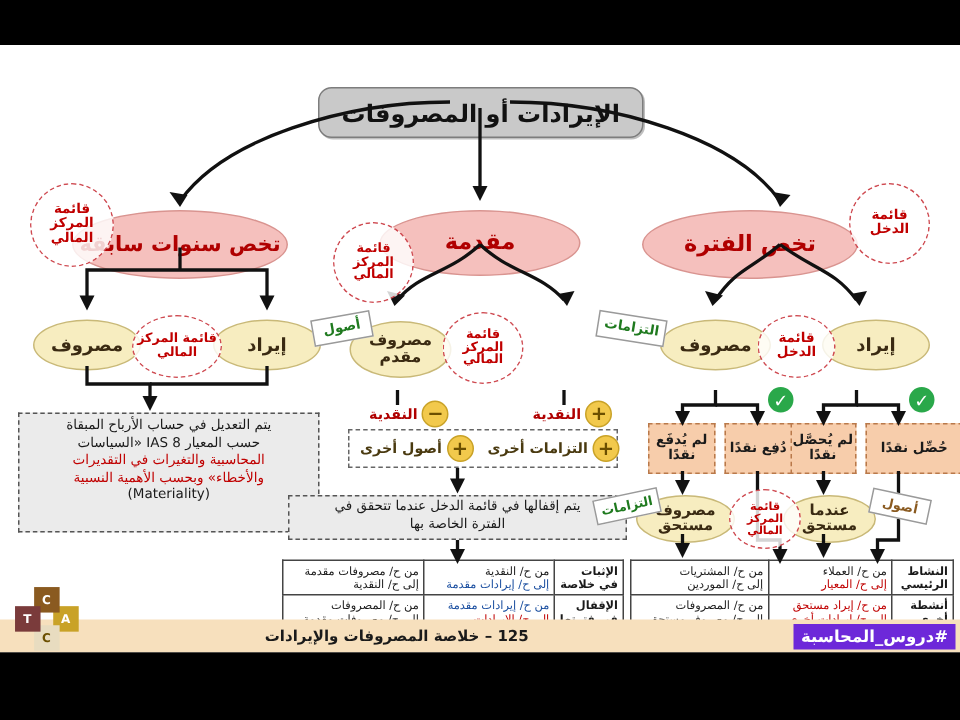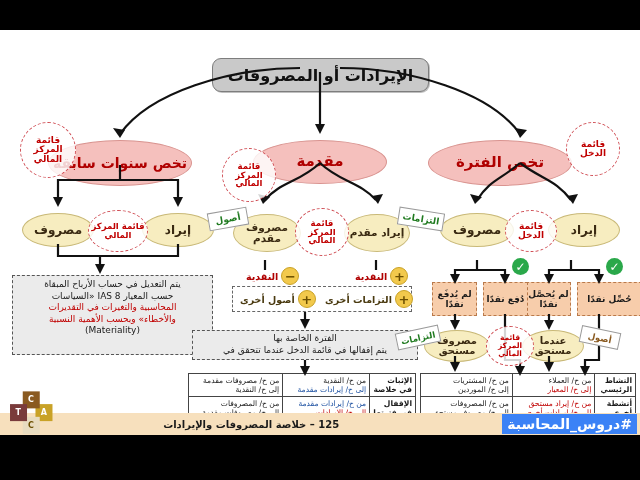--- a/index.html
+++ b/index.html
@@ -153,23 +153,23 @@
   .blu{color:#1b4fa0;}
 
   
   .footer{
     position:absolute;left:0;top:383px;width:640px;height:22px;
     background:#f7e0bd;
     display:flex;align-items:center;
     direction:rtl;
   }
   .footer .hash{
-    background:#3b82f6;color:#fff;font-weight:bold;
+    background:#6d28d9;color:#fff;font-weight:bold;
     padding:2px 5px;margin-right:3px;
-    font-size:14px;
+    font-size:11px;
   }
   .footer .ftxt{
     flex:1;text-align:center;color:#1a1a1a;font-weight:bold;font-size:10px;
   }
   .logo{
     position:absolute;left:14px;top:365px;width:34px;height:34px;
     transform:rotate(45deg);
     display:grid;grid-template-columns:1fr 1fr;grid-template-rows:1fr 1fr;
     gap:1px;z-index:9;
   }
@@ -297,23 +297,20 @@
 
   <div class="tagbox brown" style="left:208px;top:180px;width:40px;height:18px;font-size:9px;transform:rotate(-10deg);color:#1f7a1f;">
     <span>أصول</span>
   </div>
   <div class="ellipse el-cream" style="left:233px;top:184px;width:68px;height:38px;font-size:10.5px;">
     <span><span>مصروف مقدم</span></span>
   </div>
   <div class="circ-dashed" style="left:295px;top:178px;width:54px;height:48px;font-size:8.5px;">
     <span>قائمة المركز المالي</span>
   </div>
-  <div class="ellipse el-cream" style="left:344px;top:184px;width:66px;height:38px;font-size:10.5px;">
-    <span>إيراد مقدم</span>
-  </div>
   <div class="tagbox" style="left:398px;top:180px;width:46px;height:18px;font-size:9px;transform:rotate(9deg);">
     <span>التزامات</span>
   </div>
 
   <div class="signrow" style="left:246px;top:237px;font-size:9.5px;">
     <div class="sign">
         <span>−</span>
       </div>
     <span class="signlbl">النقدية</span>
   </div>
@@ -332,22 +329,22 @@
     <span class="signlbl dark">أصول أخرى</span>
   </div>
   <div class="signrow" style="left:325px;top:260px;font-size:9.5px;">
     <div class="sign">
         <span>+</span>
       </div>
     <span class="signlbl dark">التزامات أخرى</span>
   </div>
 
   <div class="textbox" style="left:192px;top:300px;width:226px;height:30px;font-size:9px;display:flex;flex-direction:column;justify-content:center;">
+    <div>يتم إقفالها في قائمة الدخل عندما تتحقق في</div>
     <div>الفترة الخاصة بها</div>
-    <div>يتم إقفالها في قائمة الدخل عندما تتحقق في</div>
   </div>
 
   <div class="circ-dashed" style="left:566px;top:92px;width:54px;height:54px;font-size:9px;">
     <span>قائمة الدخل</span>
   </div>
   <div class="ellipse el-pink" style="left:428px;top:110px;width:144px;height:46px;font-size:15px;">
     <span>تخص الفترة</span>
   </div>
 
   <div class="ellipse el-cream" style="left:440px;top:183px;width:74px;height:34px;font-size:12px;">

